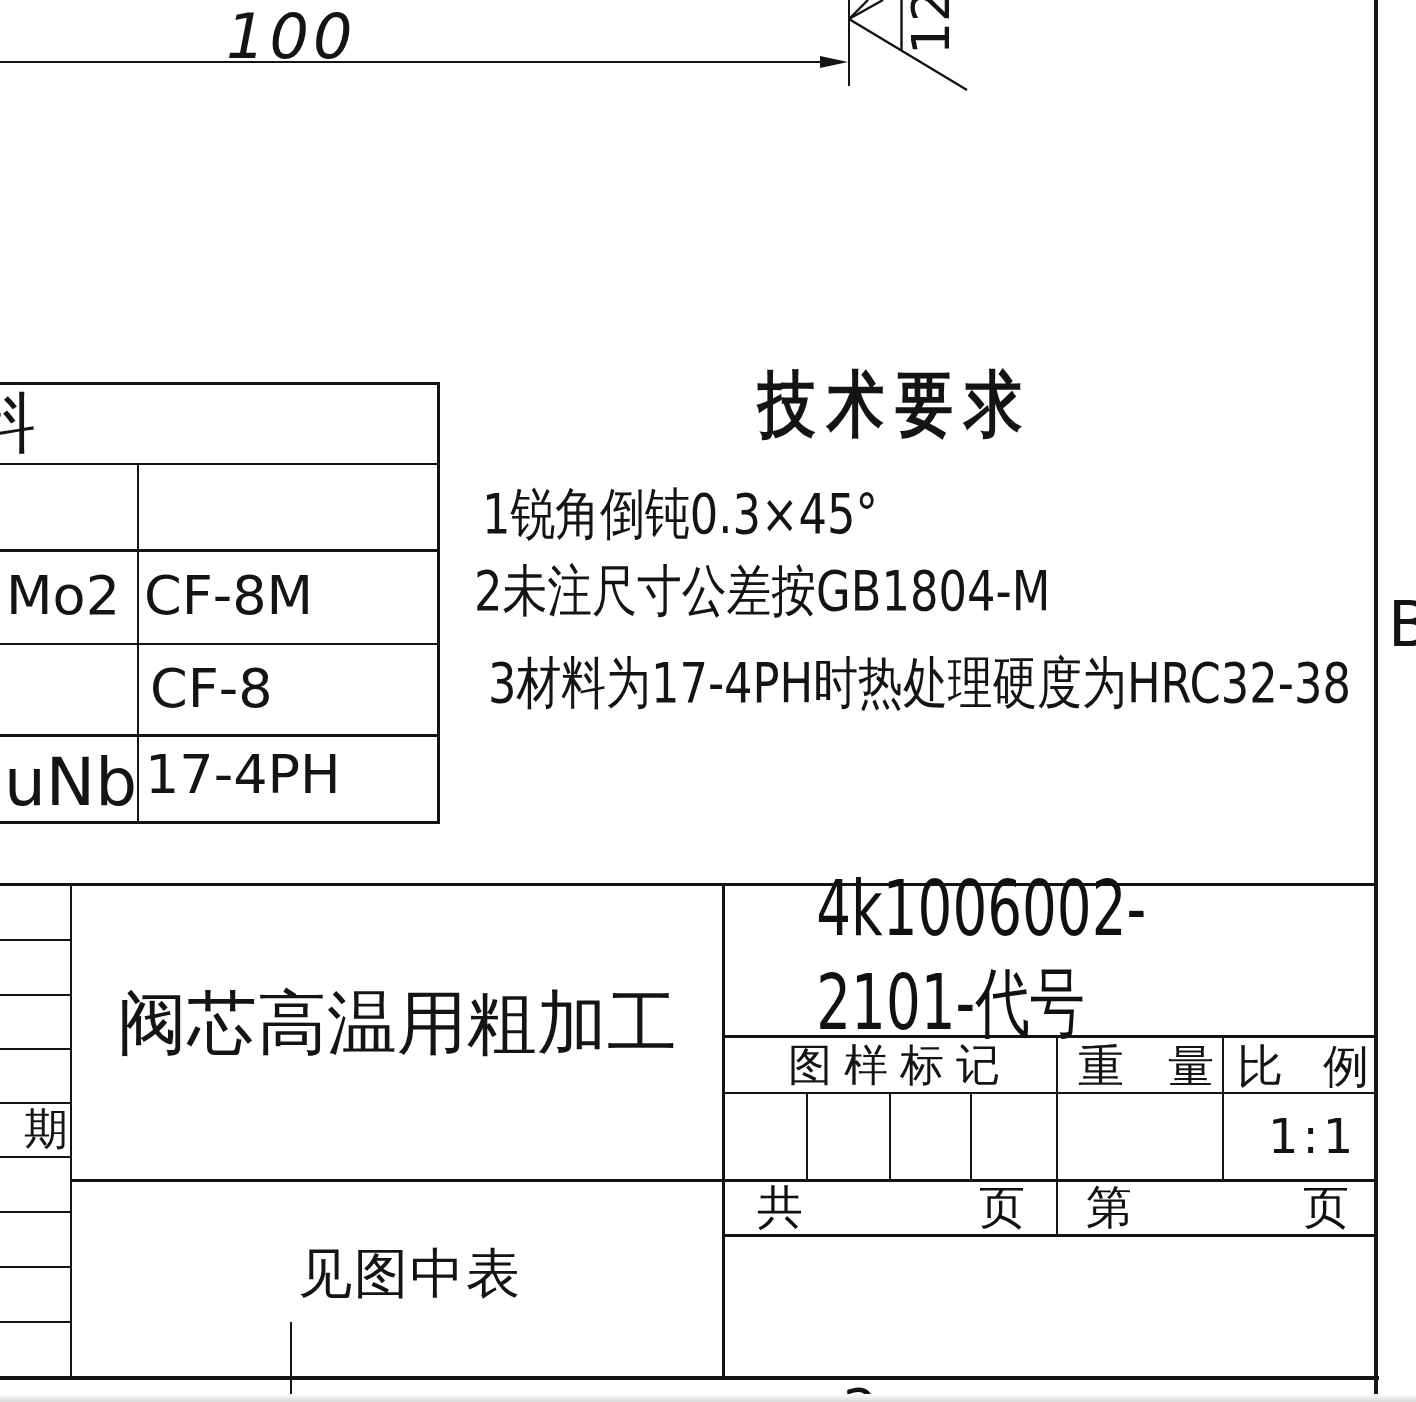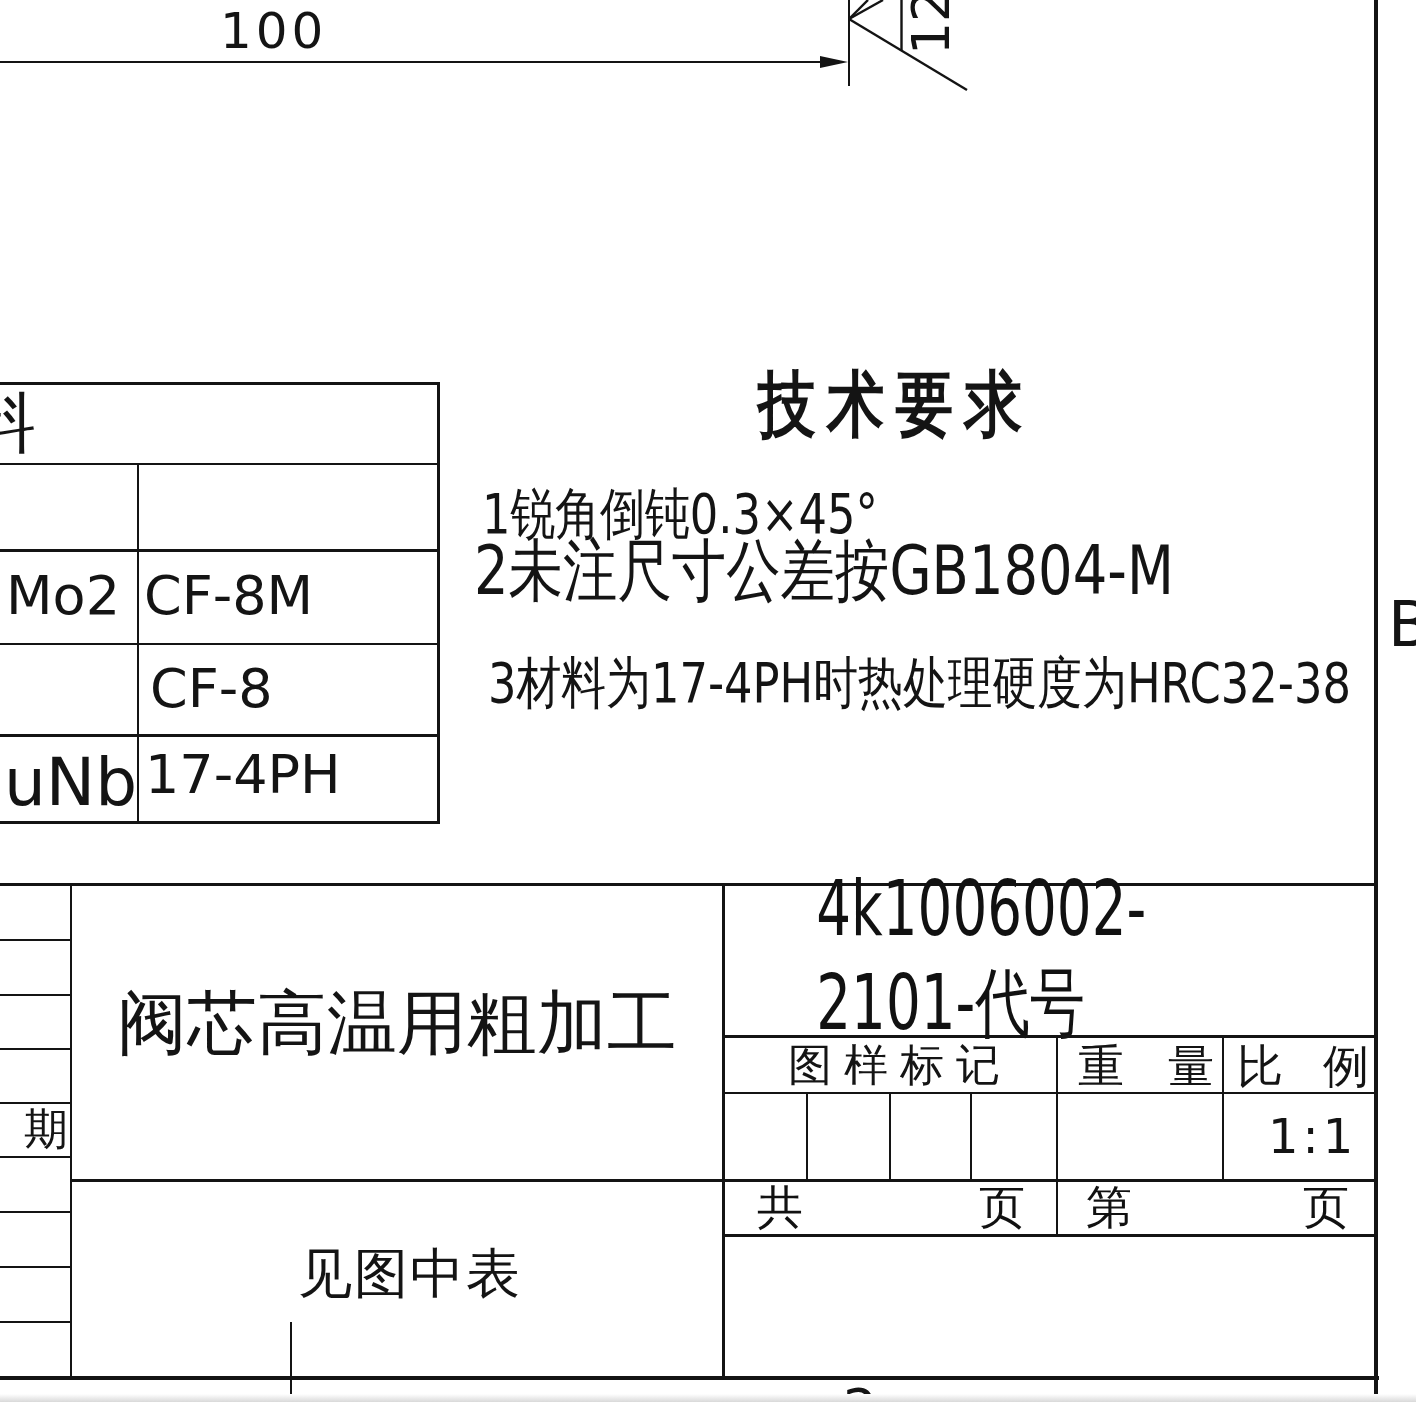--- a/index.html
+++ b/index.html
@@ -18,21 +18,21 @@
   .rot90{position:absolute;transform:rotate(-90deg);transform-origin:0 0;}
   .cell-flex{position:absolute;display:flex;justify-content:space-between;align-items:center;box-sizing:border-box;}
   .bottom-fade{position:absolute;left:0;bottom:0;width:100%;height:8px;
     background:linear-gradient(#ffffff,#d9d9d9);}
 </style>
 </head>
 <body>
 
 <div class="sheet">
 
-  <div class="t" style="left:220px;top:6px;font-size:50px;letter-spacing:4px;">100</div>
+  <div class="t" style="left:226px;top:6px;font-size:62px;letter-spacing:4px;font-style:italic;">100</div>
   <div class="ln" style="left:0;top:61px;width:824px;height:2px;"></div>
   <div class="arrow-right" style="left:820px;top:56px;"></div>
   <div class="ln" style="left:848px;top:0;width:2px;height:86px;"></div>
 
   <svg style="position:absolute;left:830px;top:0;width:160px;height:100px;" viewBox="0 0 160 100">
     <line x1="19" y1="19" x2="137" y2="90" stroke="#141414" stroke-width="2.4"></line>
     <line x1="71.5" y1="0" x2="71.5" y2="51" stroke="#141414" stroke-width="2.4"></line>
     <line x1="19" y1="19" x2="53" y2="0" stroke="#141414" stroke-width="2.4"></line>
     <line x1="19" y1="19" x2="38" y2="0" stroke="#141414" stroke-width="2.4"></line>
   </svg>
@@ -55,21 +55,21 @@
   <div class="t" style="left:150px;top:662px;font-size:54px;">CF-8</div>
   <div class="t" style="left:4px;top:750px;font-size:66px;">uNb</div>
   <div class="t" style="left:145px;top:748px;font-size:54px;">17-4PH</div>
 
   <div class="t" style="left:758px;top:368px;font-size:72px;font-weight:bold;">
     <span class="squeeze" style="letter-spacing:14px;">技术要求</span>
   </div>
   <div class="t" style="left:482px;top:486px;font-size:56px;">
     <span class="squeeze">1锐角倒钝0.3×45°</span>
   </div>
-  <div class="t" style="left:474px;top:537px;font-size:68px;">
+  <div class="t" style="left:474px;top:563px;font-size:56px;">
     <span class="squeeze">2未注尺寸公差按GB1804-M</span>
   </div>
   <div class="t" style="left:488px;top:655px;font-size:56px;">
     <span class="squeeze">3材料为17-4PH时热处理硬度为HRC32-38</span>
   </div>
 
   <div class="ln" style="left:0;top:883px;width:1377px;height:3px;"></div>
   <div class="ln" style="left:70px;top:883px;width:2px;height:495px;"></div>
   <div class="ln" style="left:722px;top:883px;width:3px;height:495px;"></div>
 

